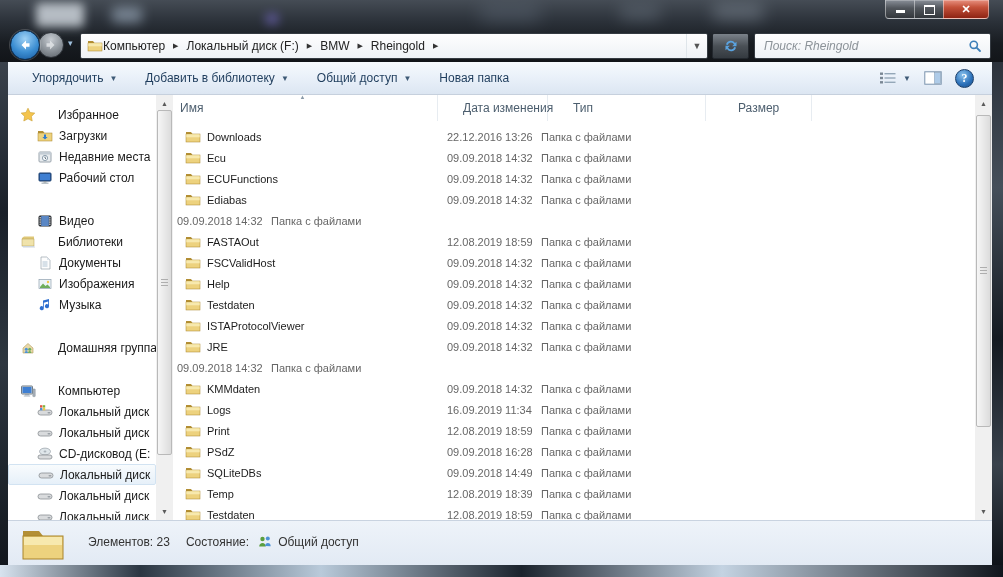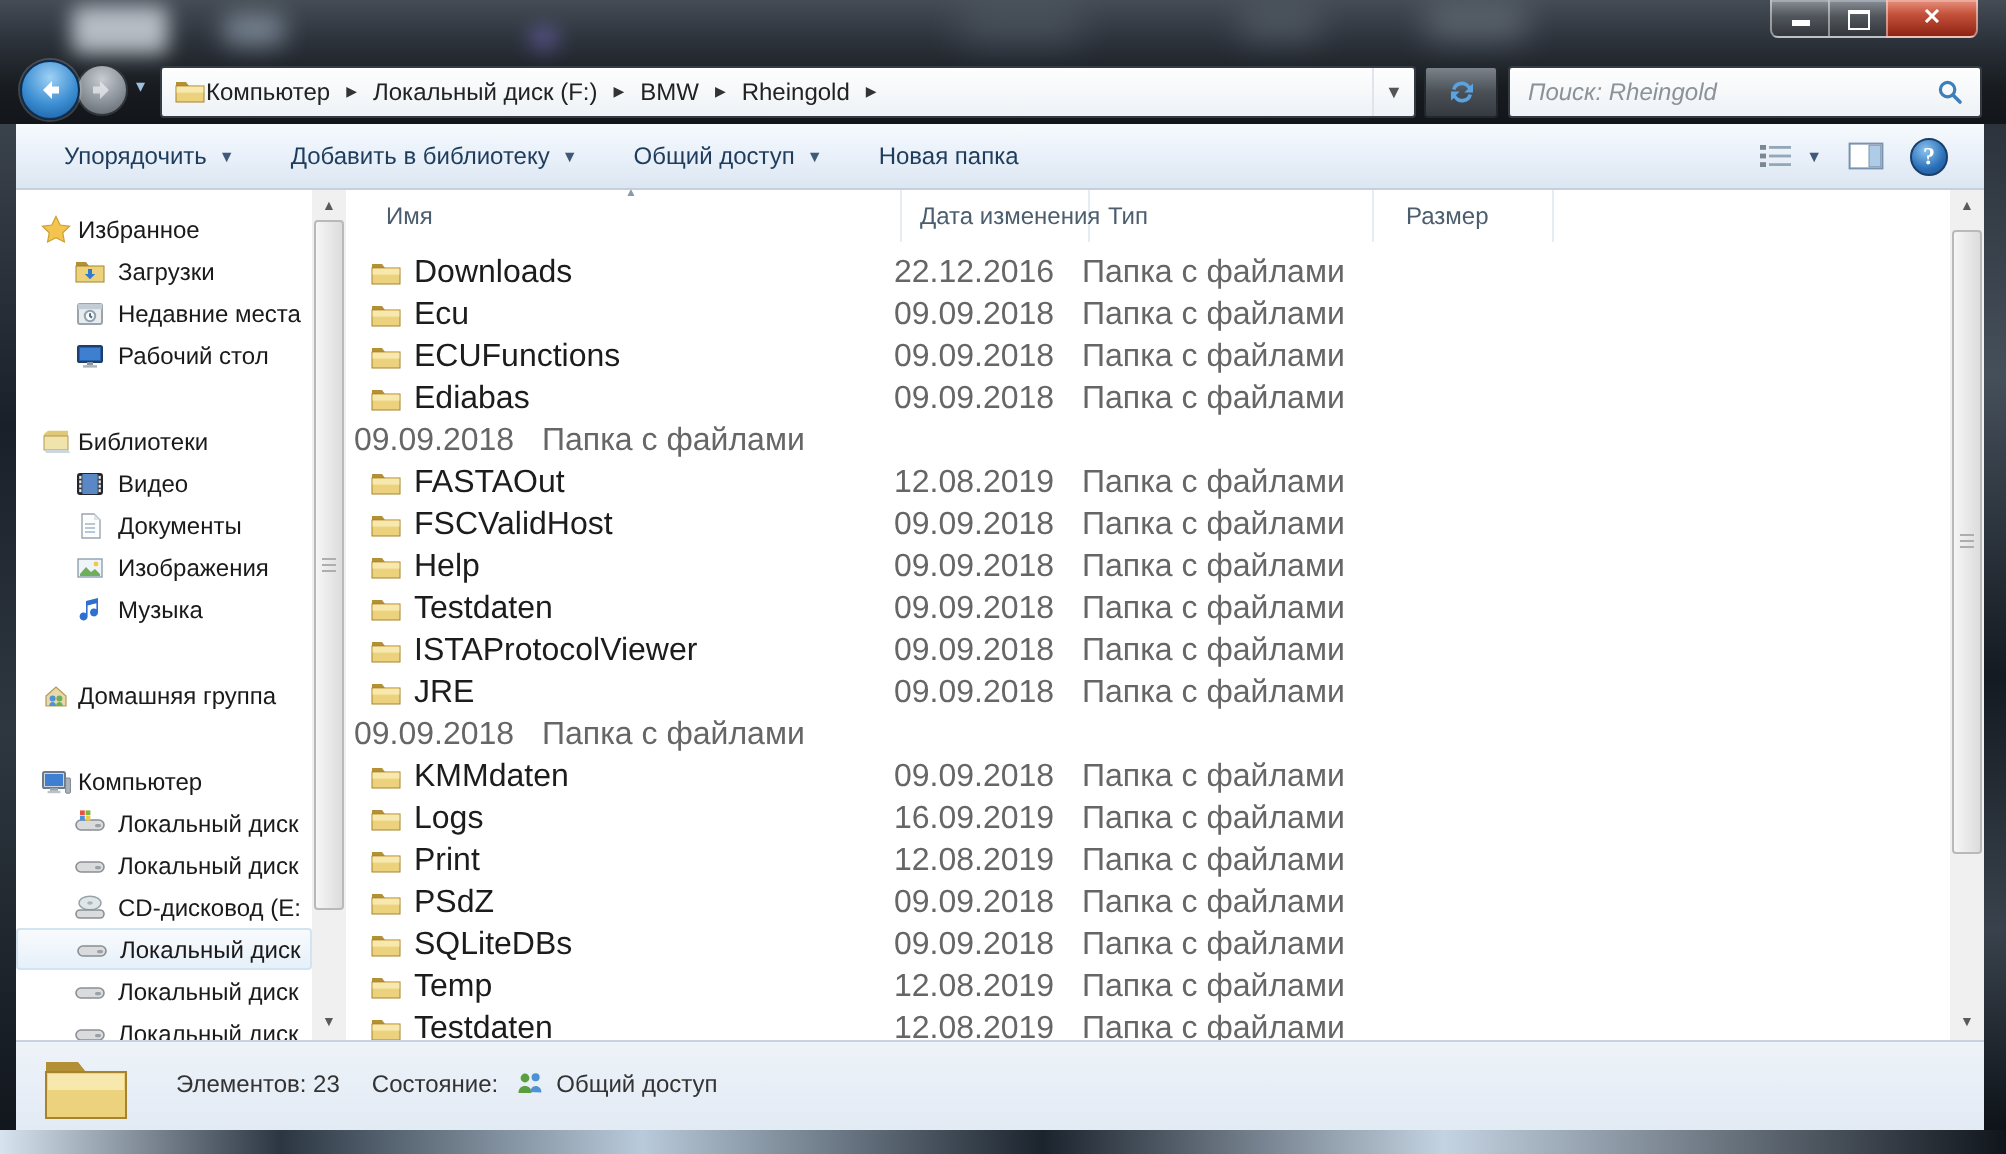--- a/index.html
+++ b/index.html
@@ -67,48 +67,48 @@
     background:radial-gradient(circle at 40% 30%,#8cc4ee,#2a6fb8 60%,#1c4e86);
     color:#fff;font-weight:bold;font-size:12px;display:flex;align-items:center;justify-content:center;
     font-family:"Liberation Serif",serif;}
   
   .main{position:absolute;left:8px;top:95px;width:984px;height:425px;background:#fff;overflow:hidden;}
   .sidebar{position:absolute;left:0;top:0;width:148px;height:425px;overflow:hidden;
     padding-top:9px;box-sizing:border-box;}
   .sb-section{margin-top:22px;}
   .sb-section:first-child{margin-top:0;}
   .sb-row{height:21px;display:flex;align-items:center;font-size:12px;color:#1a1a1a;white-space:nowrap;box-sizing:border-box;}
-  .sb-row.hdr{padding-left:12px;gap:3px;}
+  .sb-row.hdr{padding-left:12px;gap:22px;}
   .sb-row.child{padding-left:29px;gap:6px;}
   .sb-row.selected{background:linear-gradient(180deg,#f8fbfd,#e6f0f9);
     border:1px solid #d2e3f2;border-radius:2px;}
   .icn{display:inline-flex;width:16px;height:16px;flex:none;}
   .icn svg{width:100%;height:100%;}
   
   .vscroll{position:absolute;top:0;width:17px;height:425px;background:#f0f0f0;}
   .sb-scroll{left:148px;}
   .list-scroll{left:967px;}
   .scroll-btn{position:absolute;left:0;width:17px;height:17px;display:flex;align-items:center;
     justify-content:center;color:#5a5a5a;font-size:7px;}
   .scroll-btn.up{top:0;}
   .scroll-btn.down{bottom:0;}
   .thumb{position:absolute;left:1px;width:15px;box-sizing:border-box;
     background:linear-gradient(90deg,#f6f6f6,#dcdcdc);border:1px solid #b9b9b9;border-radius:2px;}
   .thumb::after{content:"";position:absolute;left:3px;right:3px;top:50%;height:7px;margin-top:-4px;
     background:repeating-linear-gradient(180deg,#aeaeae 0,#aeaeae 1px,transparent 1px,transparent 3px);}
   
   .list{position:absolute;left:160px;top:0;width:807px;height:425px;overflow:hidden;}
-  .lheader{position:absolute;top:0;left:13px;height:26px;display:flex;}
+  .lheader{position:absolute;top:0;left:0;height:26px;display:flex;gap:16px;}
   .hcell{box-sizing:border-box;border-right:1px solid #e7ecf1;padding:0 9px;display:flex;
     align-items:center;font-size:12px;color:#4c5e6e;position:relative;white-space:nowrap;}
   .hcell.c0{padding-left:12px;}
   .hcell.c3{padding-left:16px;}
   .sort{position:absolute;top:-1px;left:50%;transform:translateX(-50%);font-size:6px;color:#8a9aa8;}
   .rows{position:absolute;top:31px;left:0;right:0;}
-  .row{height:21px;display:flex;align-items:center;font-size:16px;}
+  .row{height:21px;display:flex;align-items:center;font-size:11px;}
   .cell{box-sizing:border-box;padding:0 9px;overflow:hidden;white-space:nowrap;}
   .c-name{width:270px;padding-left:17px;display:flex;align-items:center;gap:6px;color:#1c1c1c;}
   .c-date{width:94px;color:#666;padding:0 0 0 9px;}
   .c-type{width:142px;color:#666;}
   .c-size{width:90px;color:#666;padding-left:16px;}
   
   .details{position:absolute;left:8px;top:520px;width:984px;height:45px;box-sizing:border-box;
     background:linear-gradient(180deg,#eef3f9,#e2eaf4);border-top:1px solid #c9d3e0;}
   .details .bigfolder{position:absolute;left:12px;top:3px;width:46px;height:38px;}
   .details .bigfolder svg{width:100%;height:100%;}
@@ -286,48 +286,48 @@
                 <rect x="2" y="3" width="12" height="8" rx=".8" fill="#2b5fa3" stroke="#1c3f6e"></rect>
                 <rect x="3" y="4" width="10" height="6" fill="#3f7fd2"></rect>
                 <rect x="6.5" y="11" width="3" height="1.6" fill="#8b949c"></rect>
                 <rect x="4.5" y="12.6" width="7" height="1.2" fill="#aab3ba"></rect>
               </svg>
             </span>
             <span>Рабочий стол</span>
           </div>
         </div>
         <div class="sb-section">
-          <div class="sb-row hdr">
-            <span class="icn">
-              <svg viewBox="0 0 16 16">
-                <path d="M2 4l2-1.6h10V11H2z" fill="#dfc878"></path>
-                <rect x="2" y="5" width="12" height="7" fill="#f0e3ab" stroke="#b39a4f" stroke-width=".5"></rect>
-                <path d="M2 12h12l1.2 1.5H3.2z" fill="#cdd6de"></path>
-              </svg>
-            </span>
-            <span>Библиотеки</span>
-          </div>
           <div class="sb-row child">
             <span class="icn">
               <svg viewBox="0 0 16 16">
                 <rect x="2" y="3" width="12" height="10" rx="1" fill="#3a3f46" stroke="#23262b"></rect>
                 <rect x="4.2" y="3" width="7.6" height="10" fill="#5a87c5"></rect>
                 <g fill="#e8e8e8">
                   <rect x="2.6" y="4" width="1.1" height="1.4"></rect>
                   <rect x="2.6" y="6.2" width="1.1" height="1.4"></rect>
                   <rect x="2.6" y="8.4" width="1.1" height="1.4"></rect>
                   <rect x="2.6" y="10.6" width="1.1" height="1.4"></rect>
                   <rect x="12.3" y="4" width="1.1" height="1.4"></rect>
                   <rect x="12.3" y="6.2" width="1.1" height="1.4"></rect>
                   <rect x="12.3" y="8.4" width="1.1" height="1.4"></rect>
                   <rect x="12.3" y="10.6" width="1.1" height="1.4"></rect>
                 </g>
               </svg>
             </span>
             <span>Видео</span>
+          </div>
+          <div class="sb-row hdr">
+            <span class="icn">
+              <svg viewBox="0 0 16 16">
+                <path d="M2 4l2-1.6h10V11H2z" fill="#dfc878"></path>
+                <rect x="2" y="5" width="12" height="7" fill="#f0e3ab" stroke="#b39a4f" stroke-width=".5"></rect>
+                <path d="M2 12h12l1.2 1.5H3.2z" fill="#cdd6de"></path>
+              </svg>
+            </span>
+            <span>Библиотеки</span>
           </div>
           <div class="sb-row child">
             <span class="icn">
               <svg viewBox="0 0 16 16">
                 <path d="M4 2h6l3 3v9H4z" fill="#fdfdfd" stroke="#9aa4ad" stroke-width=".7"></path>
                 <path d="M10 2l3 3h-3z" fill="#dde4ea"></path>
                 <g stroke="#9fb6c9" stroke-width=".8">
                   <path d="M5.5 7h5M5.5 9h5M5.5 11h5"></path>
                 </g>
               </svg>

